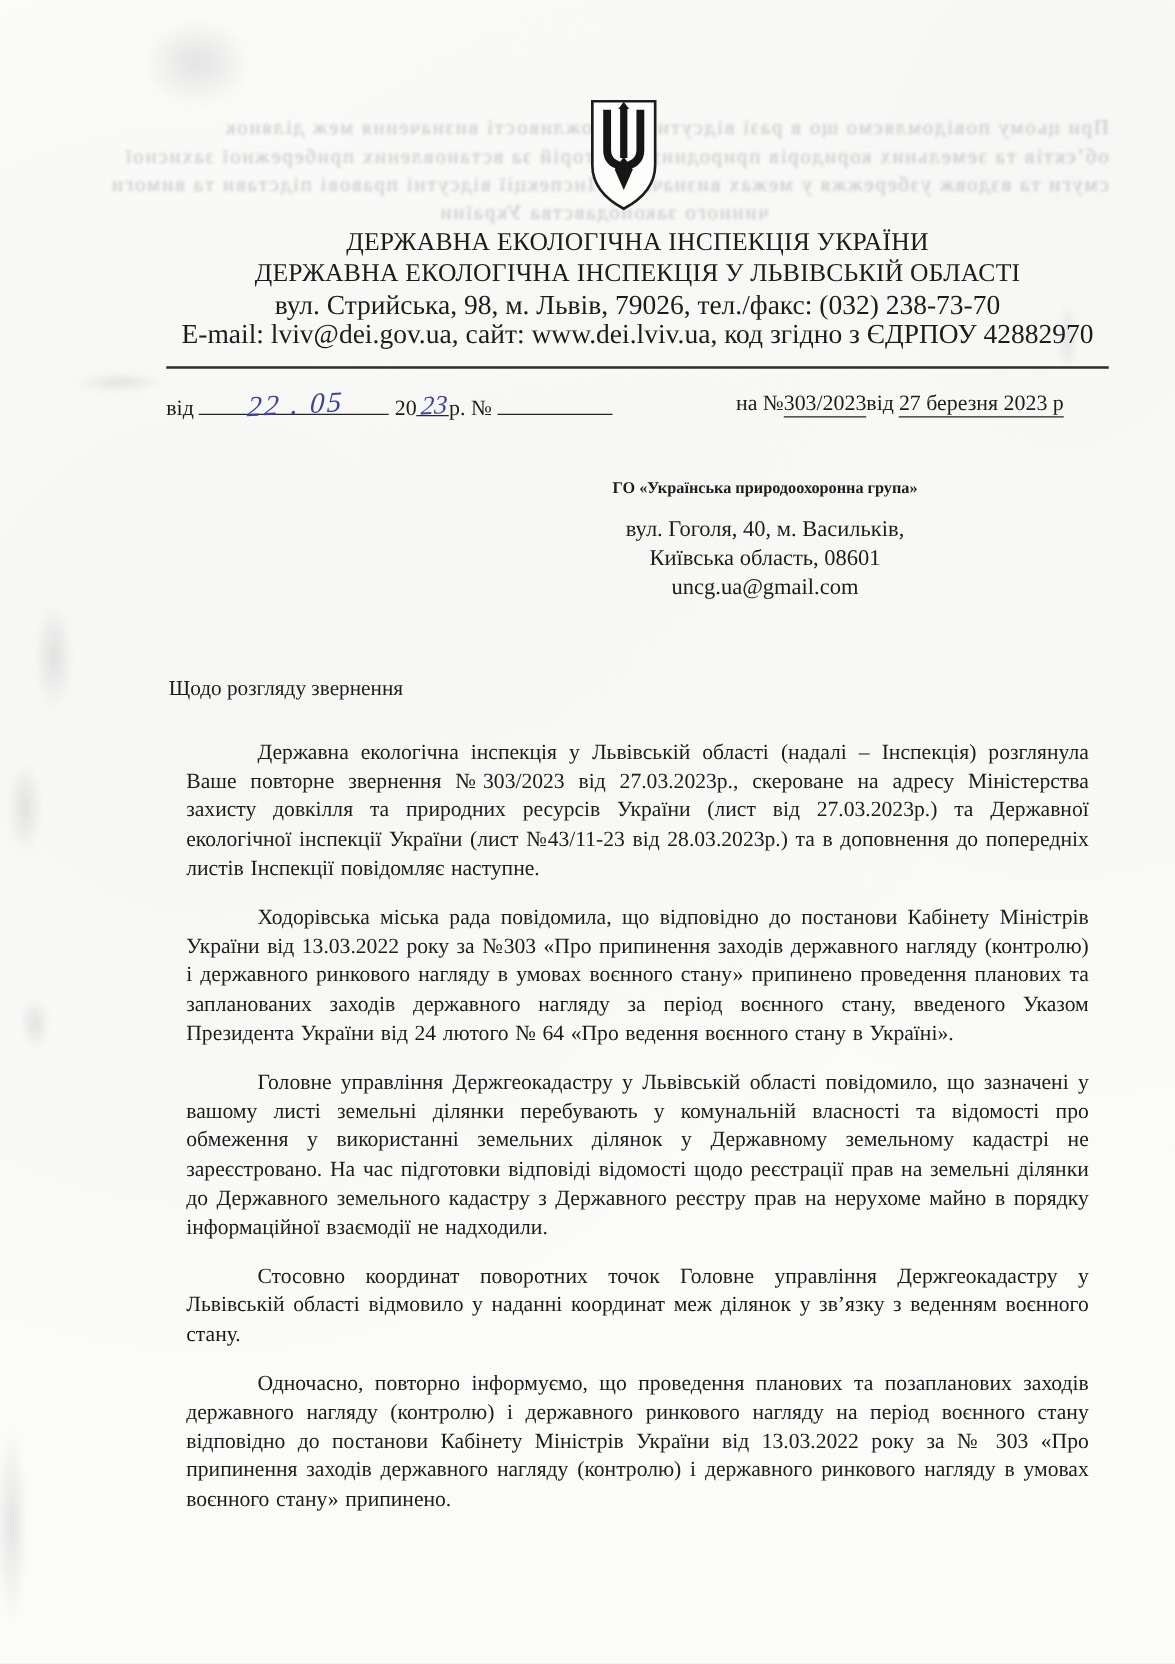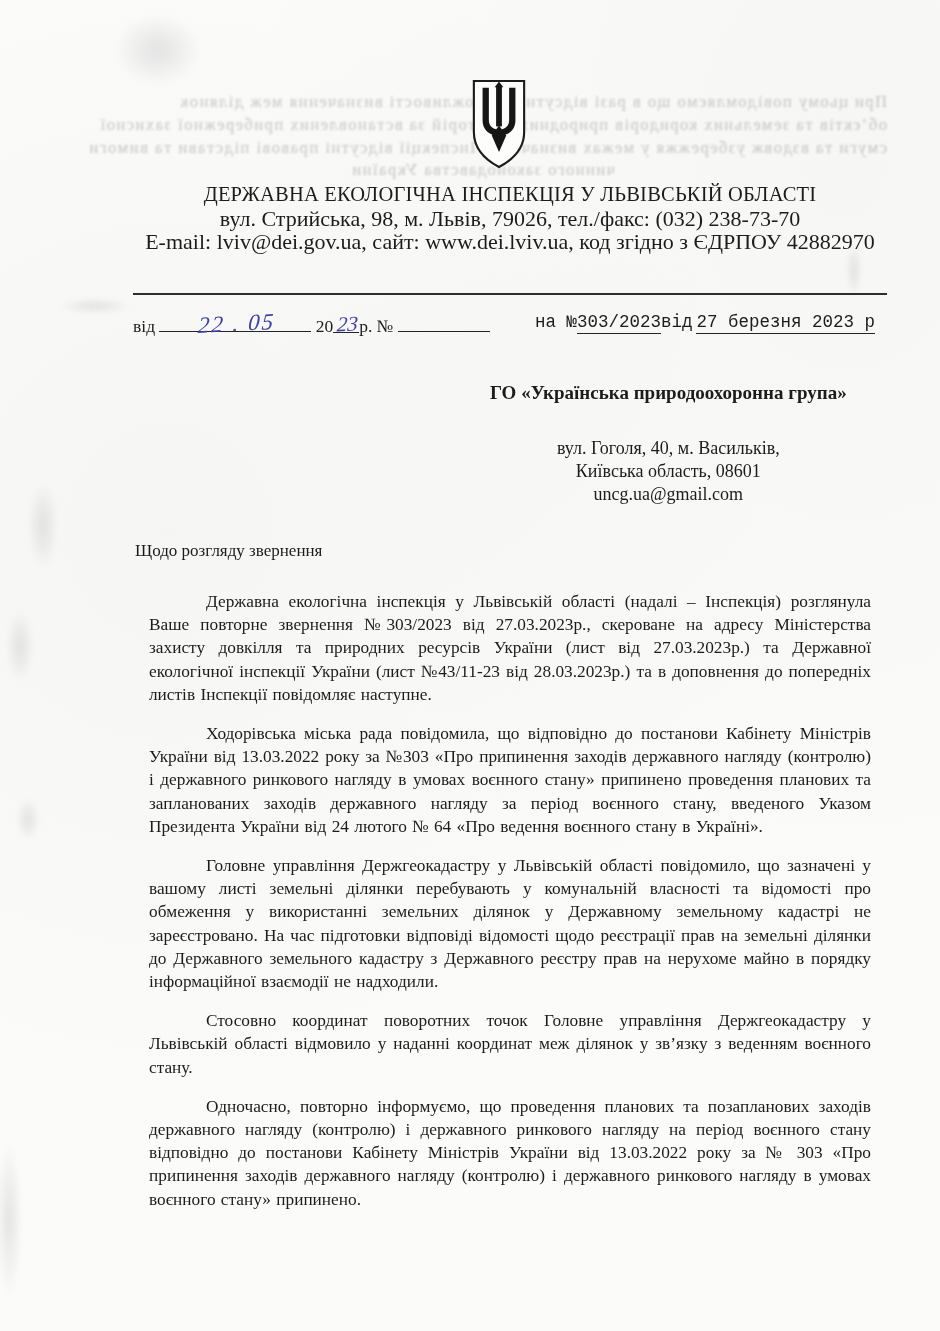--- a/index.html
+++ b/index.html
@@ -38,21 +38,21 @@
   }
   .org-line{font-size:20.5px;line-height:25px;letter-spacing:0.2px;}
   .contact-line{font-size:22px;line-height:23px;}
   .rule{
     position:absolute;left:133px;top:293px;width:754px;height:2.4px;
     background:#2e2e2e;
   }
   
   .refrow{position:absolute;left:133px;top:301px;width:754px;height:46px;font-size:17.5px;}
   .ref-left{position:absolute;left:0;top:11px;white-space:nowrap;}
-  .ref-right{position:absolute;right:12px;top:11px;white-space:nowrap;font-family:Liberation Mono, monospace;}
+  .ref-right{position:absolute;right:36px;top:11px;white-space:nowrap;}
   .blank{
     display:inline-block;border-bottom:1.6px solid #252525;
     height:19px;vertical-align:baseline;text-align:center;
   }
   .blank.date-blank{width:152px;}
   .blank.year-blank{width:26px;}
   .blank.num-blank{width:92px;}
   .hw{
     display:inline-block;
     font-style:italic;
@@ -61,21 +61,21 @@
     letter-spacing:2px;
     transform:rotate(-3deg) skewX(-7deg);
     transform-origin:center bottom;
     position:relative;top:-1px;
   }
   .hw.year{font-size:21px;letter-spacing:0;}
   .uline{border-bottom:1.6px solid #252525;padding-bottom:1px;}
   .ref-right .gap{display:inline-block;width:4px;}
   
   .recipient{position:absolute;left:490px;top:382px;font-size:18px;}
-  .recipient-name{font-weight:bold;font-size:19px;margin:0 0 33px 0;}
+  .recipient-name{font-weight:bold;font-size:13px;margin:0 0 14px 0;}
   .recipient-line{margin:0;line-height:23px;text-align:center;}
   .recipient-email{text-underline-offset:3px;}
   
   .subject{position:absolute;left:135px;top:541px;font-size:17px;}
   .body-text{position:absolute;left:133px;top:574px;width:754px;}
   .body-text p{
     margin:16px;
     text-indent:57px;
     text-align:justify;
     font-size:17.3px;
@@ -108,20 +108,21 @@
         <path d="M27,8 h6 v42 h-6 Z"></path>
         <path d="M30,3.5 l4.5,6 h-9 Z"></path>
         <path d="M13,10 h6.5 v33 c0,5.5 2.5,8.5 7.5,10 v6.5 c-9,-1.5 -14,-7.5 -14,-16 Z"></path>
         <path d="M47,10 h-6.5 v33 c0,5.5 -2.5,8.5 -7.5,10 v6.5 c9,-1.5 14,-7.5 14,-16 Z"></path>
         <path d="M30,49 l7.5,10.5 -7.5,17 -7.5,-17 Z"></path>
       </g>
     </svg>
   </div>
 
   <div class="letterhead">
+    <div class="org-line">ДЕРЖАВНА ЕКОЛОГІЧНА ІНСПЕКЦІЯ УКРАЇНИ</div>
     <div class="org-line">ДЕРЖАВНА ЕКОЛОГІЧНА ІНСПЕКЦІЯ У ЛЬВІВСЬКІЙ ОБЛАСТІ</div>
     <div class="contact-line">вул. Стрийська, 98, м. Львів, 79026, тел./факс: (032) 238-73-70</div>
     <div class="contact-line">E-mail: lviv@dei.gov.ua, сайт: www.dei.lviv.ua, код згідно з ЄДРПОУ 42882970</div>
   </div>
 
   <div class="rule"></div>
 
   <div class="refrow">
     <span class="ref-left">
       <span>від</span>

